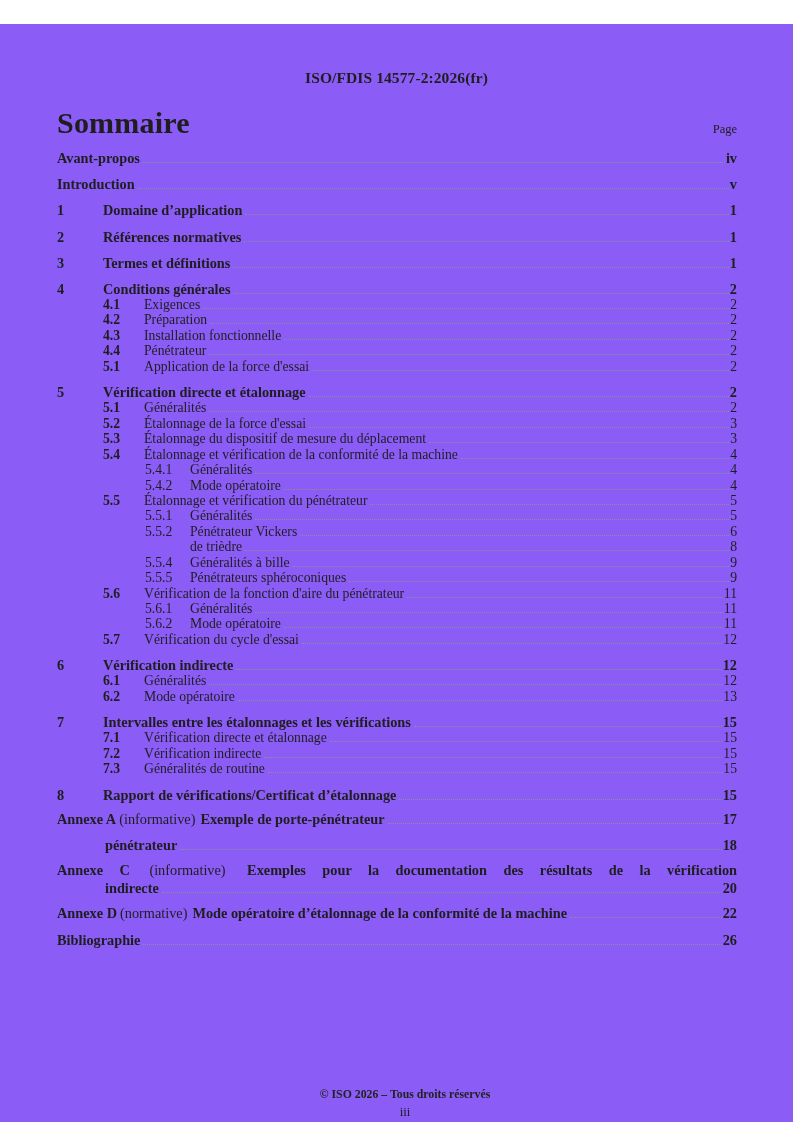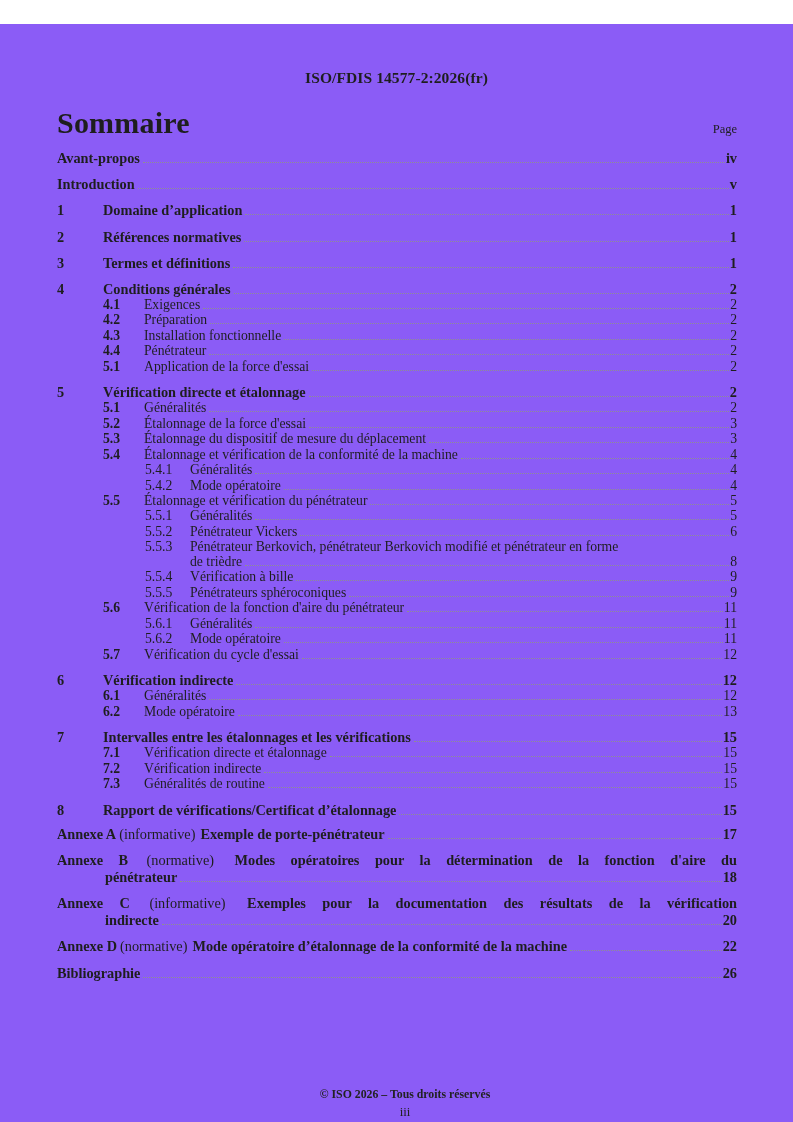--- a/index.html
+++ b/index.html
@@ -230,34 +230,30 @@
       </div>
       <div class="row lv2">
         <div class="line flexline">
           <span class="num">5.5.2</span>
           <span class="lbl">Pénétrateur Vickers</span>
           <span class="leader"></span>
           <span class="pg">6</span>
         </div>
       </div>
       <div class="row lv2">
-        <div class="line flexline">
-          <span class="num">5.5.3</span>
-          <span class="lbl">Pénétrateur Berkovich, pénétrateur Berkovich modifié et pénétrateur en forme</span>
-        </div>
         <div class="line flexline cont">
           <span class="lbl">de trièdre</span>
           <span class="leader"></span>
           <span class="pg">8</span>
         </div>
       </div>
       <div class="row lv2">
         <div class="line flexline">
           <span class="num">5.5.4</span>
-          <span class="lbl">Vérification à bille</span>
+          <span class="lbl">Généralités à bille</span>
           <span class="leader"></span>
           <span class="pg">9</span>
         </div>
       </div>
       <div class="row lv2">
         <div class="line flexline">
           <span class="num">5.5.5</span>
           <span class="lbl">Pénétrateurs sphéroconiques</span>
           <span class="leader"></span>
           <span class="pg">9</span>
@@ -362,21 +358,20 @@
       <div class="row lv0 bold annex">
         <div class="line flexline">
           <span class="prefix">Annexe A</span> 
           <span class="qual">(informative)</span> 
           <span class="lbl">Exemple de porte-pénétrateur</span>
           <span class="leader"></span>
           <span class="pg">17</span>
         </div>
       </div>
       <div class="row lv0 bold annex">
-        <div class="line hang just"><span class="prefix">Annexe B</span> <span class="qual">(normative)</span> <span class="lbl">Modes opératoires pour la détermination de la fonction d'aire du</span></div>
         <div class="line flexline cont">
           <span class="lbl">pénétrateur</span>
           <span class="leader"></span>
           <span class="pg">18</span>
         </div>
       </div>
       <div class="row lv0 bold annex">
         <div class="line hang just"><span class="prefix">Annexe C</span> <span class="qual">(informative)</span> <span class="lbl">Exemples pour la documentation des résultats de la vérification</span></div>
         <div class="line flexline cont">
           <span class="lbl">indirecte</span>

